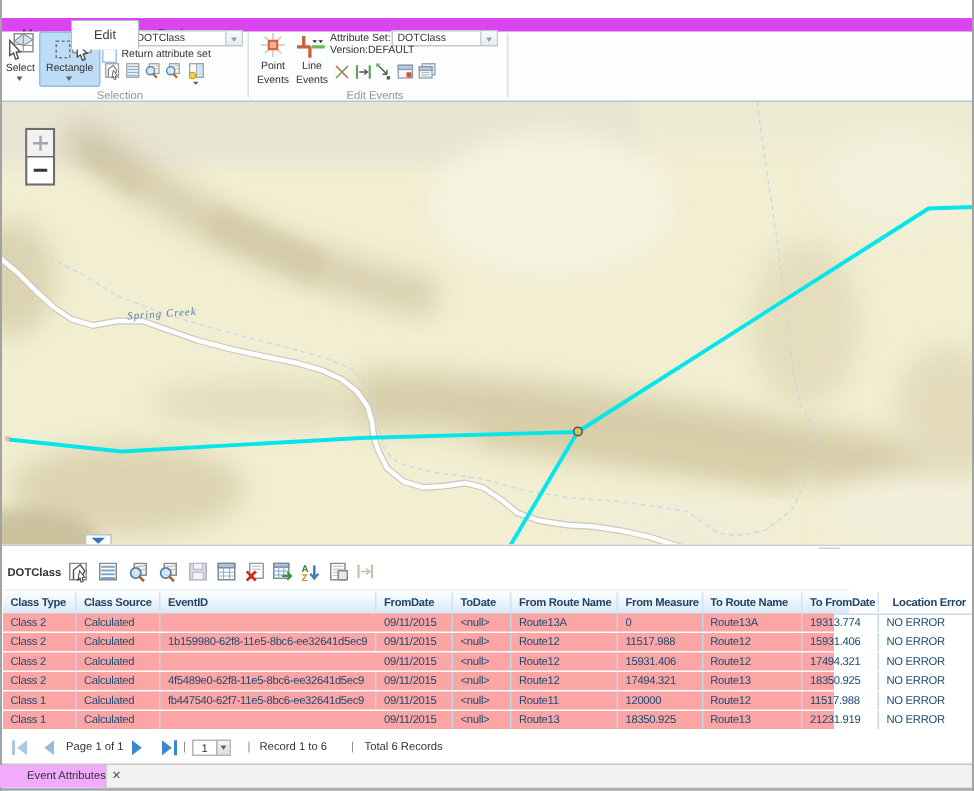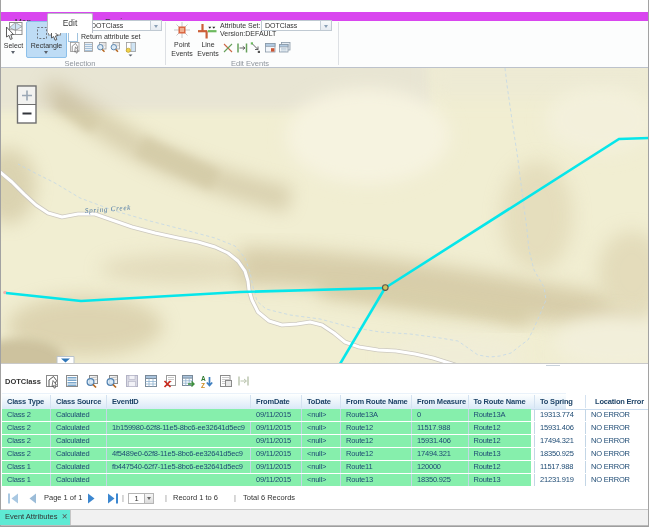--- a/index.html
+++ b/index.html
@@ -27,30 +27,30 @@
   
   #paneltb{left:0;top:363px;width:649px;height:30px;background:#fff;border-top:1px solid #c9c9c9;box-sizing:border-box;}
   #dotlabel{position:absolute;left:5px;top:13px;font-size:7.5px;font-weight:bold;color:#333;}
   #paneltb svg{position:absolute;}
   
   #grid{left:0;top:393px;width:649px;height:94px;}
   #ghead{position:absolute;left:2px;top:0;width:564px;height:16px;background:linear-gradient(#feffff,#d9e9f7);border-top:1px solid #eaf2fa;box-sizing:border-box;}
   #ghead .bb{position:absolute;left:0;top:15px;width:646px;height:1px;background:#cadcee;}
   .hc{position:absolute;top:1px;height:13px;line-height:13px;font-size:7.5px;letter-spacing:-0.2px;font-weight:bold;color:#1d4367;border-right:1px solid #d4e2f0;box-sizing:border-box;padding-left:5px;white-space:nowrap;overflow:hidden;}
   #gbody{position:absolute;left:2px;top:16px;width:646px;height:78px;}
-  .row{position:absolute;left:0;width:529px;height:12px;background:#86efac;}
+  .row{position:absolute;left:0;width:529px;height:12px;background:#fca5a5;padding-left:25px;}
   .cell{position:absolute;top:0;height:12px;line-height:12px;font-size:7.5px;letter-spacing:-0.2px;color:#1d4a73;border-right:1px solid #c3d6e6;box-sizing:border-box;padding-left:5px;white-space:nowrap;overflow:hidden;}
   
   #pager{left:0;top:487px;width:649px;height:22px;background:#fff;font-size:7.5px;color:#333;}
   #pager *{position:absolute;}
   #pager .t{top:0px;height:22px;line-height:22px;white-space:nowrap;}
   
   #btabs{left:0;top:509px;width:649px;height:18px;background:#f1f1f1;border-top:1px solid #c9c9c9;box-sizing:border-box;}
   #btabs .bot{position:absolute;left:0;top:15px;width:649px;height:2px;background:linear-gradient(#c9c9c9,#8f8f8f);}
-  #btab1{position:absolute;left:0;top:0;width:71px;height:15px;background:#5eead4;border-right:1px solid #c6c6c6;font-size:7.5px;color:#333;line-height:14px;padding-left:5px;box-sizing:border-box;z-index:2;white-space:nowrap;}
+  #btab1{position:absolute;left:0;top:0;width:71px;height:15px;background:#f0abfc;border-right:1px solid #c6c6c6;font-size:7.5px;color:#333;line-height:14px;padding-left:18px;box-sizing:border-box;z-index:2;white-space:nowrap;}
   #btab1 .x{color:#555;font-size:7.5px;margin-left:4px;}
 </style>
 </head>
 <body>
 <div id="app">
 
   <div id="tabbar" class="abs">
     <div class="bot"></div>
     <div class="rtab" style="left:8px;width:30px;">Map</div>
     <div class="rtab" id="tab-edit">Edit</div>
@@ -310,21 +310,21 @@
     <div id="ghead">
         <div class="bb"></div>
         <div class="hc" style="left:0px;width:49px;">Class Type</div>
         <div class="hc" style="left:49px;width:56px;">Class Source</div>
         <div class="hc" style="left:105px;width:144px;">EventID</div>
         <div class="hc" style="left:249px;width:51px;">FromDate</div>
         <div class="hc" style="left:300px;width:39px;">ToDate</div>
         <div class="hc" style="left:339px;width:71px;">From Route Name</div>
         <div class="hc" style="left:410px;width:56.5px;">From Measure</div>
         <div class="hc" style="left:466.5px;width:66.5px;">To Route Name</div>
-        <div class="hc" style="left:533px;width:51px;">To Spring</div>
+        <div class="hc" style="left:533px;width:51px;">To FromDate</div>
         <div class="hc" style="left:588px;width:63px;">Location Error</div>
       </div>
     <div id="gbody">
         <div class="row" style="top:0px;">
           <div class="cell" style="left:0px;width:49px;">Class 2</div>
           <div class="cell" style="left:49px;width:56px;">Calculated</div>
           <div class="cell" style="left:249px;width:51px;">09/11/2015</div>
           <div class="cell" style="left:300px;width:39px;">&lt;null&gt;</div>
           <div class="cell" style="left:339px;width:71px;">Route13A</div>
           <div class="cell" style="left:410px;width:56.5px;">0</div>

